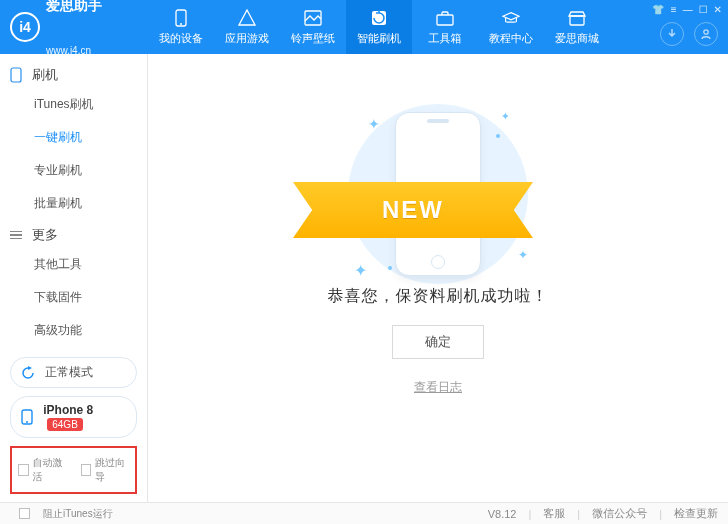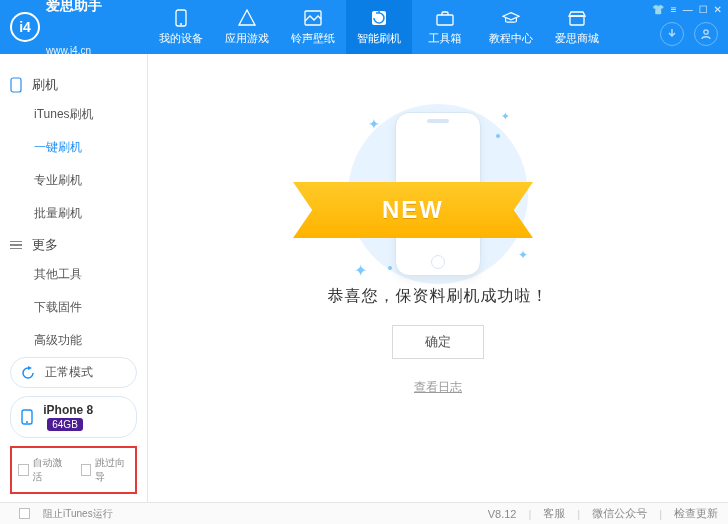--- a/index.html
+++ b/index.html
@@ -67,21 +67,21 @@
   display: flex;
   height: calc(100% - 54px - 22px);
 }
 .sidebar {
   width: 148px;
   background: #fff;
   border-right: 1px solid #e6e6e6;
   display: flex;
   flex-direction: column;
 }
-.sidebar-scroll { flex: 1; overflow: hidden; padding-top: 16px; }
+.sidebar-scroll { flex: 1; overflow: hidden; padding-top: 6px; }
 .side-group-hd {
   display: flex; align-items: center;
   padding: 6px 10px 4px 10px;
   color: #444; font-size: 13px;
 }
 .side-group-hd .gicon { width: 16px; text-align:center; margin-right: 6px; color:#2a90f0; }
 .side-item {
   padding: 8px 10px 8px 34px;
   color: #555; cursor: pointer; font-size: 12px;
 }
@@ -91,21 +91,21 @@
   border: 1px solid #dbe7f2;
   border-radius: 18px;
   padding: 6px 10px;
   display: flex; align-items: center;
   gap: 8px;
   margin-bottom: 8px;
   color: #555;
 }
 .pill .pico { width:16px; text-align:center; color:#1b8ff6; }
 .badge {
-  display:inline-block; background:#4c1d95; color:#fff;
+  display:inline-block; background:#ef4444; color:#fff;
   font-size:10px; border-radius:3px; padding:1px 5px; margin-left:4px;
 }
 .checkbox-row {
   border: 2px solid #e53935;
   padding: 8px 6px;
   display: flex; gap: 14px;
   margin-top: 6px;
 }
 .cb { display:flex; align-items:center; gap:4px; color:#8a8a8a; font-size:10px; cursor:pointer;}
 .cb .box { width:12px; height:12px; border:1px solid #bfbfbf; background:#fff; }

